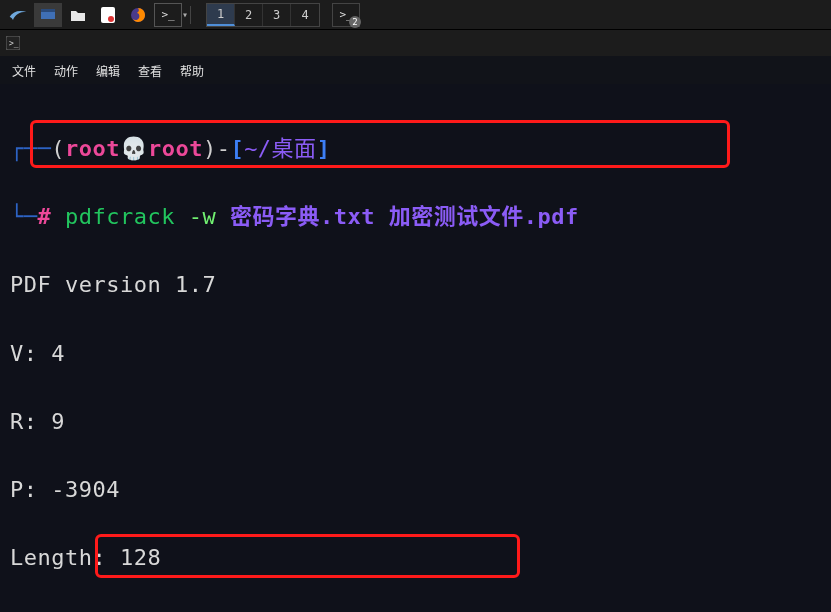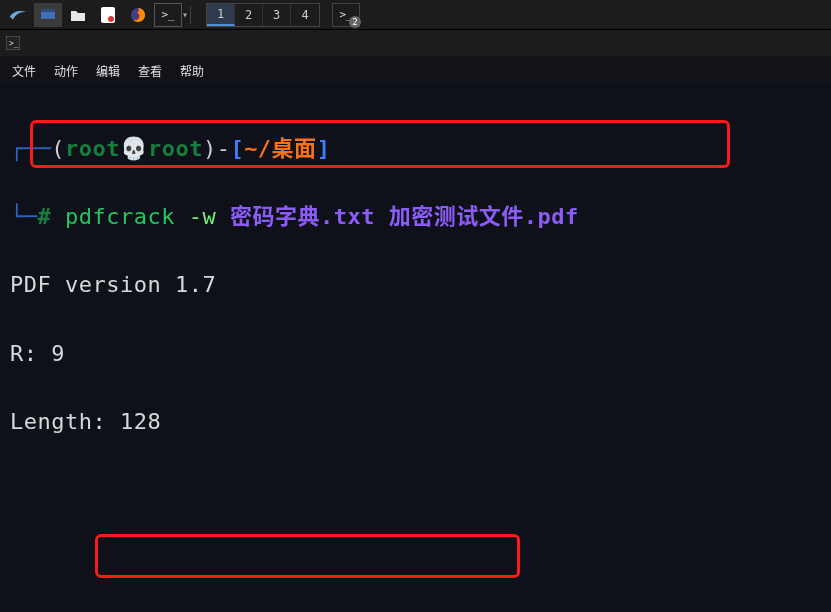--- a/index.html
+++ b/index.html
@@ -93,25 +93,25 @@
     font-size: 22px;
     line-height: 1.55;
     white-space: pre;
     font-family: "DejaVu Sans Mono","Noto Sans Mono CJK SC",monospace;
     color: #d8d8d8;
     letter-spacing: 0.5px;
     position: relative;
   }
   .line { white-space: pre; }
 
-  .p-red   { color: #15803d; font-weight: bold; margin-top: 16px; }
+  .p-red   { color: #ec4899; font-weight: bold; margin-top: 16px; }
   .p-blue  { color: #3d7ff5; font-weight: bold; }
   .p-blue-dim { color: #2d63c4; font-weight: bold; }
   .p-cyan  { color: #22c55e; }
-  .p-white-b { color: #f97316; font-weight: bold; }
+  .p-white-b { color: #8b5cf6; font-weight: normal; }
   .p-gray   { color: #cfcfcf; }
   .cmd-green { color: #71f071; }
   .cmd-white { color: #8b5cf6; font-weight: bold; }
 
   
   .hl-box {
     position: absolute;
     border: 3px solid #ff1a1a;
     border-radius: 6px;
     pointer-events: none;
@@ -181,21 +181,23 @@
     <span>动作</span>
     <span>编辑</span>
     <span>查看</span>
     <span>帮助</span>
   </div>
 
   <div class="term">
 <div class="line"><span class="p-blue-dim">┌──</span><span class="p-gray">(</span><span class="p-red">root</span><span class="p-red">💀</span><span class="p-red">root</span><span class="p-gray">)</span><span class="p-gray">-</span><span class="p-blue">[</span><span class="p-white-b">~/桌面</span><span class="p-blue">]</span></div>
 <div class="line"><span class="p-blue-dim">└─</span><span class="p-red">#</span> <span class="p-cyan">pdfcrack</span> <span class="cmd-green">-w</span> <span class="cmd-white">密码字典.txt</span> <span class="cmd-white">加密测试文件.pdf</span></div>
 <div class="line">PDF version 1.7</div>
+<div class="line">V: 4</div>
 <div class="line">R: 9</div>
+<div class="line">P: -3904</div>
 <div class="line">Length: 128</div>
 
 
 
 
 
 
     
     <div class="hl-box" style="top:36px; left:30px; width:700px; height:48px;"></div>
     <div class="hl-box" style="top:450px; left:95px; width:425px; height:44px;"></div>

